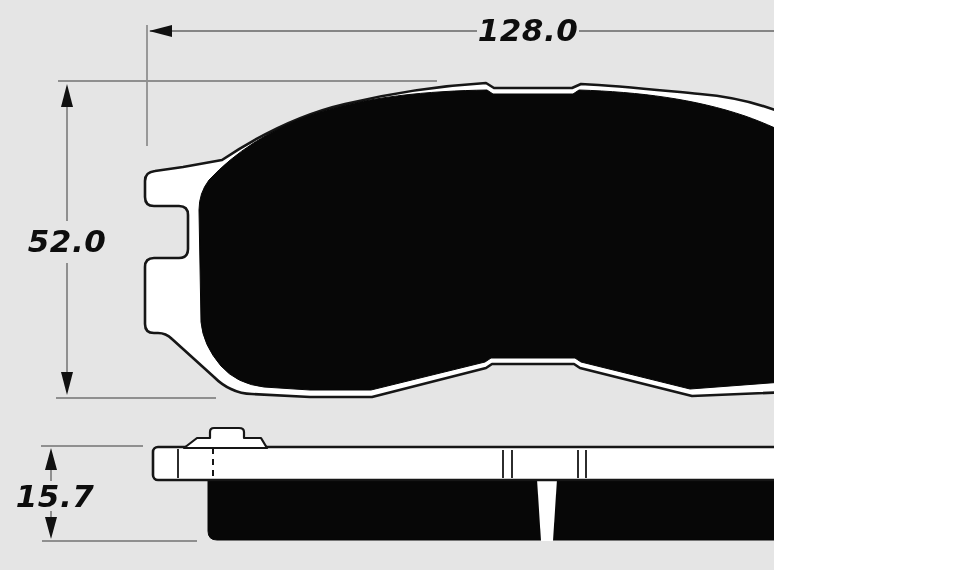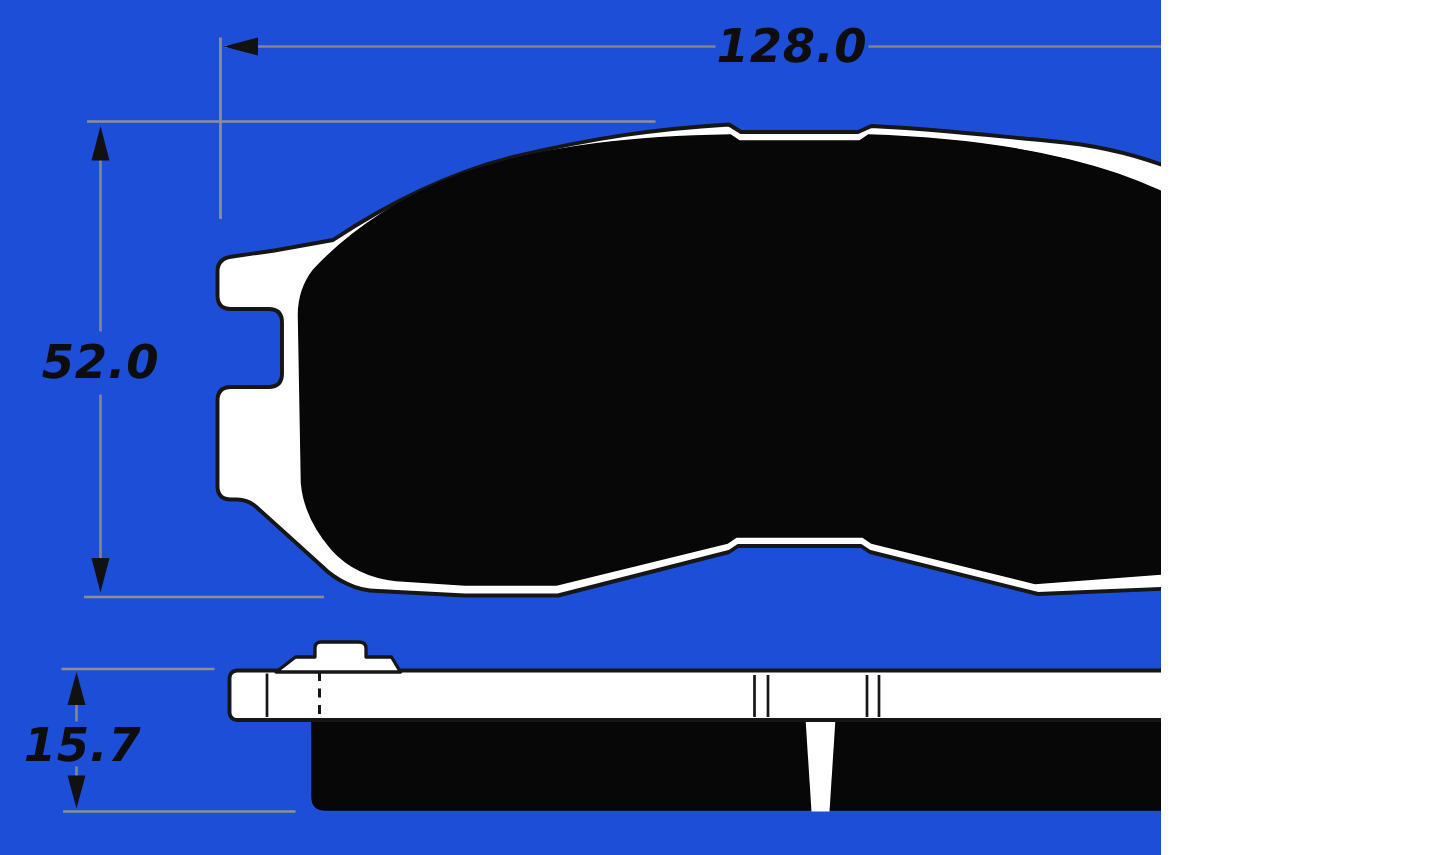--- a/index.html
+++ b/index.html
@@ -4,21 +4,21 @@
 <style>
   html, body {
     margin: 0;
     padding: 0;
     background: #ffffff;
   }
   .canvas {
     position: relative;
     width: 774px;
     height: 570px;
-    background: #1d4ed8;
+    background: #e5e5e5;
     overflow: hidden;
     font-family: "DejaVu Sans", sans-serif;
   }
   svg { display: block; }
   .plate-outline {
     fill: #ffffff;
     stroke: #161616;
     stroke-width: 2.6;
     stroke-linejoin: round;
   }

